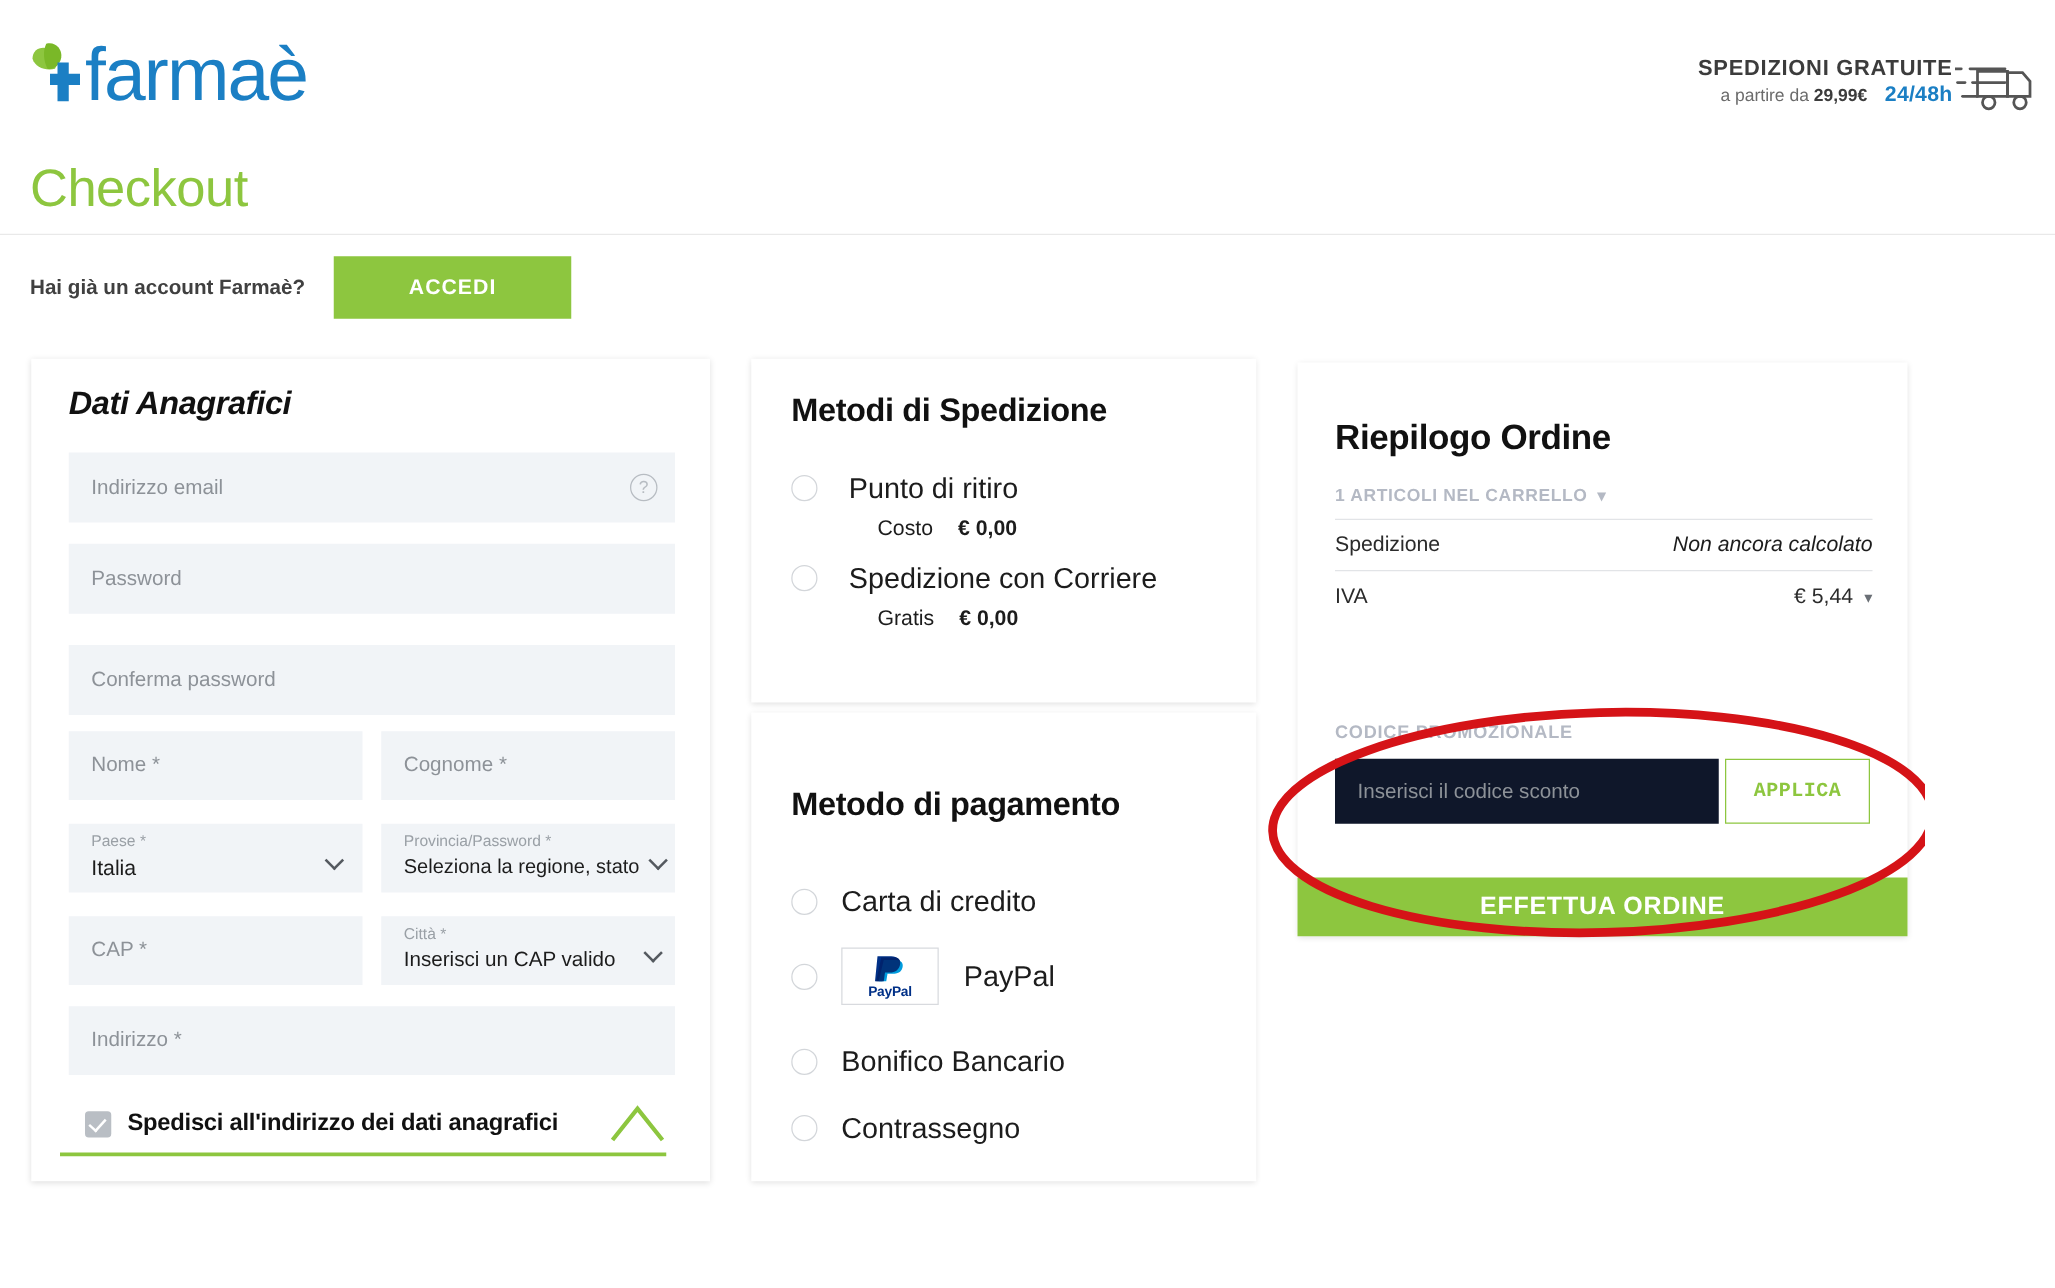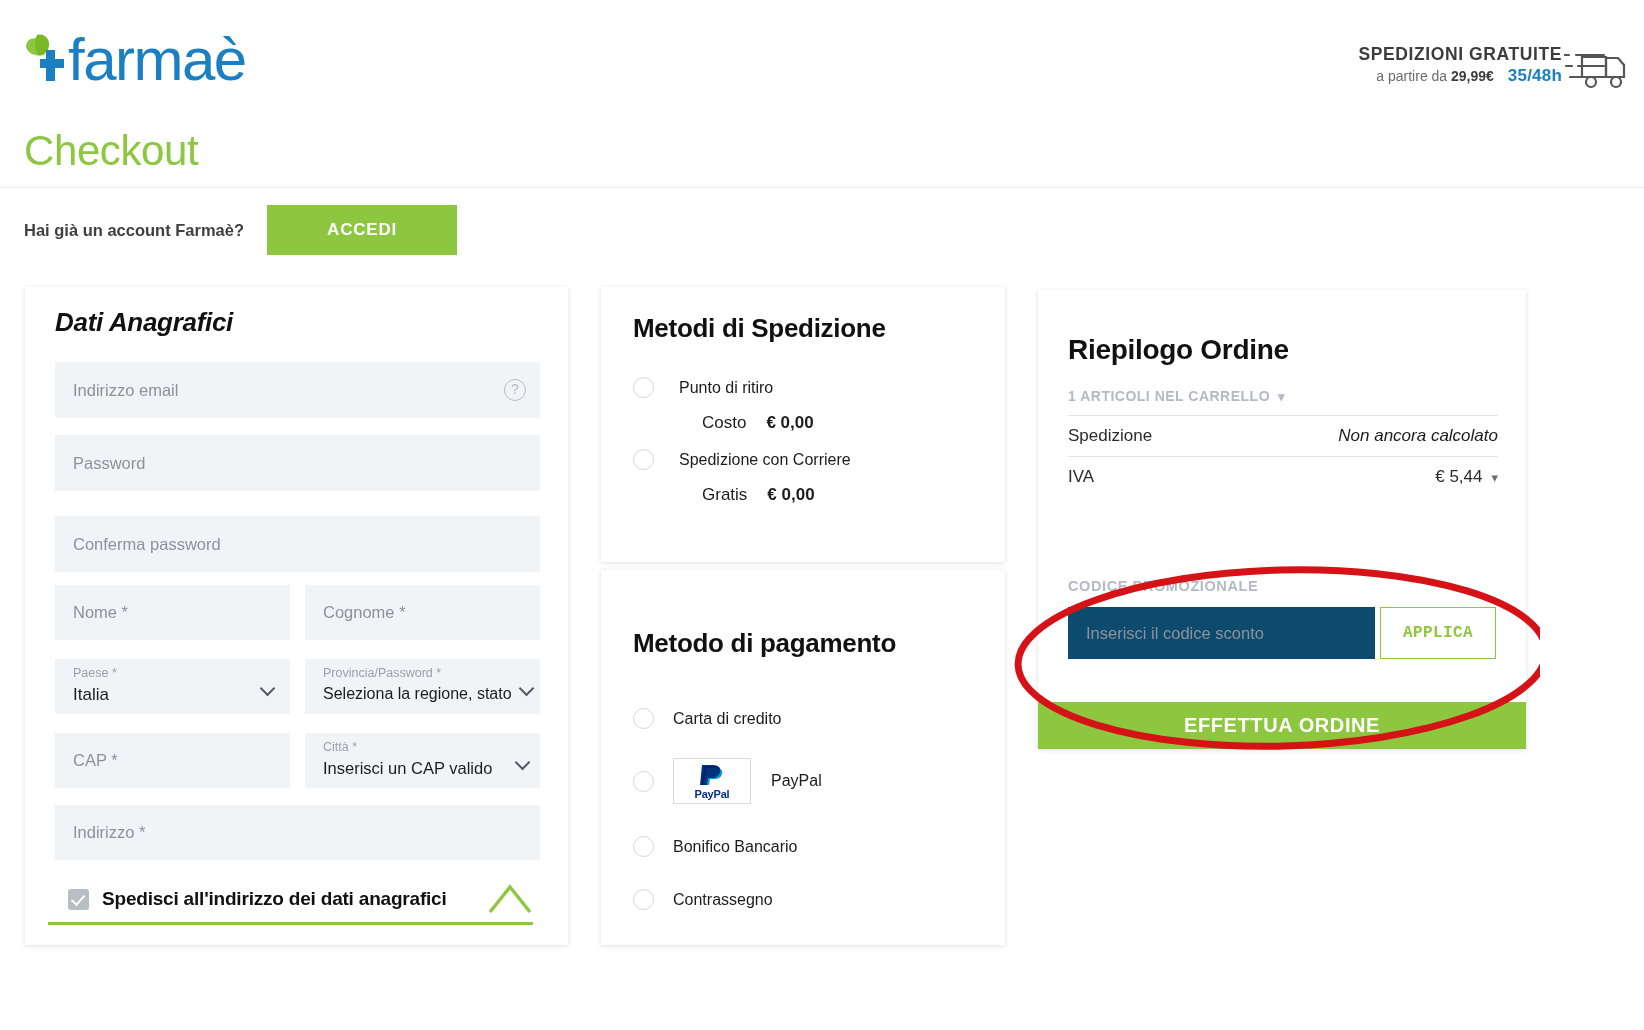--- a/index.html
+++ b/index.html
@@ -117,21 +117,21 @@
   .green-underline {
     position: absolute; left: 48px; top: 922px; width: 485px; height: 3px; background: #8dc63f;
   }
 
   
   .radio {
     width: 21px; height: 21px; border: 1.6px solid #d3d6da; border-radius: 50%;
     background: #fff; flex: none; cursor: pointer;
   }
   .rrow { position: absolute; display: flex; align-items: center; }
-  .rlabel { font-size: 16px; color: #1c1c1c; }
+  .rlabel { font-size: 23px; color: #1c1c1c; }
   .subrow { position: absolute; font-size: 17px; color: #1c1c1c; }
   .subrow .amt { font-weight: bold; margin-left: 20px; }
 
   .paypal-box {
     width: 78px; height: 46px; border: 1px solid #d8dade; background: #fff;
     display: flex; flex-direction: column; align-items: center; justify-content: center;
   }
 
   
   .sum-sub {
@@ -153,21 +153,21 @@
   .sum-total .lbl { font-size: 21px; color: #111; }
   .sum-total .val { font-size: 21px; font-weight: bold; color: #111; }
   .mini-caret { display: inline-block; margin-left: 9px; color: #6a6f75; font-size: 13px; }
 
   .promo-label {
     position: absolute; left: 30px; top: 288px;
     font-size: 14.5px; font-weight: bold; color: #b4b9c4; letter-spacing: 0.6px;
   }
   .promo-input {
     position: absolute; left: 30px; top: 317px; width: 307px; height: 52px;
-    background: #0c4a6e; border: none; padding: 0 18px;
+    background: #0f172a; border: none; padding: 0 18px;
     font-family: "Liberation Sans", sans-serif; font-size: 16.5px; color: #8d9298;
   }
   .promo-input::placeholder { color: #8d9298; opacity: 1; }
   .applica-btn {
     position: absolute; left: 342px; top: 317px; width: 116px; height: 52px;
     background: #ffffff; border: 1.8px solid #8dc63f; color: #8dc63f;
     font-size: 16px; font-weight: bold; letter-spacing: 0.4px;
     font-family: Liberation Mono, monospace; cursor: pointer;
   }
   .effettua-btn {
@@ -194,21 +194,21 @@
           <path d="M13 2 C20 0, 26 6, 25 13 C24 19, 19 23, 14 22 C11 16, 10 8, 13 2 Z" fill="#7ab828"></path>
           <path d="M22 17 h9 v9 h9 v9 h-9 v13 h-9 v-13 h-6 v-9 h6 z" fill="#1b7fc4"></path>
         </svg>
       </span>
       <span class="logo-text">farmaè</span>
     </div>
 
     <div class="ship-banner">
       <div class="ship-line1">SPEDIZIONI GRATUITE</div>
       <div class="ship-line2">
-        <span>a partire da </span><b>29,99€</b><span class="ship-fast">35/48h</span>
+        <span>a partire da </span><b>29,99€</b><span class="ship-fast">24/48h</span>
       </div>
     </div>
 
     <span class="truck-icon">
       <svg width="72" height="46" viewBox="0 0 72 46">
         <g stroke="#555" stroke-width="2.2" fill="none" stroke-linecap="round">
           <line x1="0" y1="9" x2="5" y2="9"></line>
           <line x1="12" y1="9" x2="40" y2="9"></line>
           <line x1="2" y1="20" x2="8" y2="20"></line>
           <line x1="14" y1="20" x2="40" y2="20"></line>

